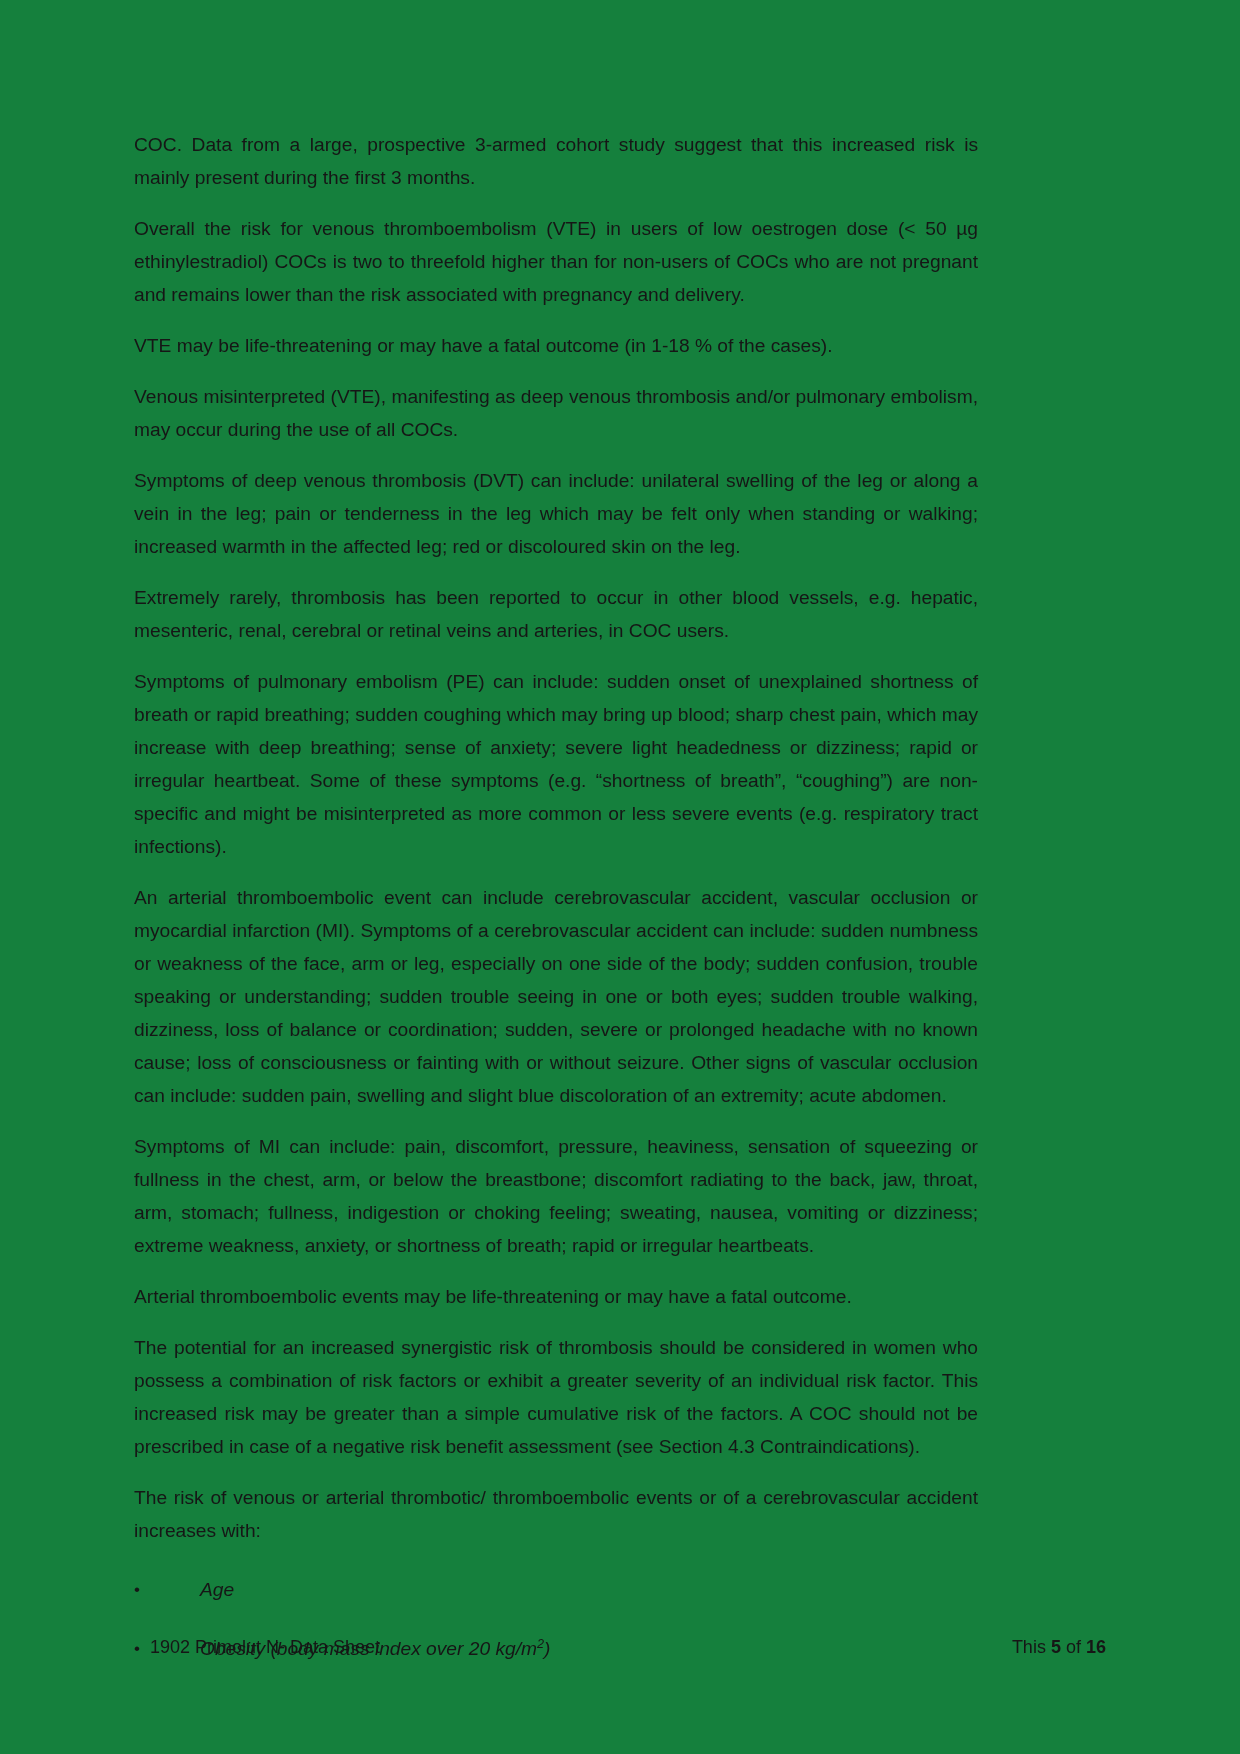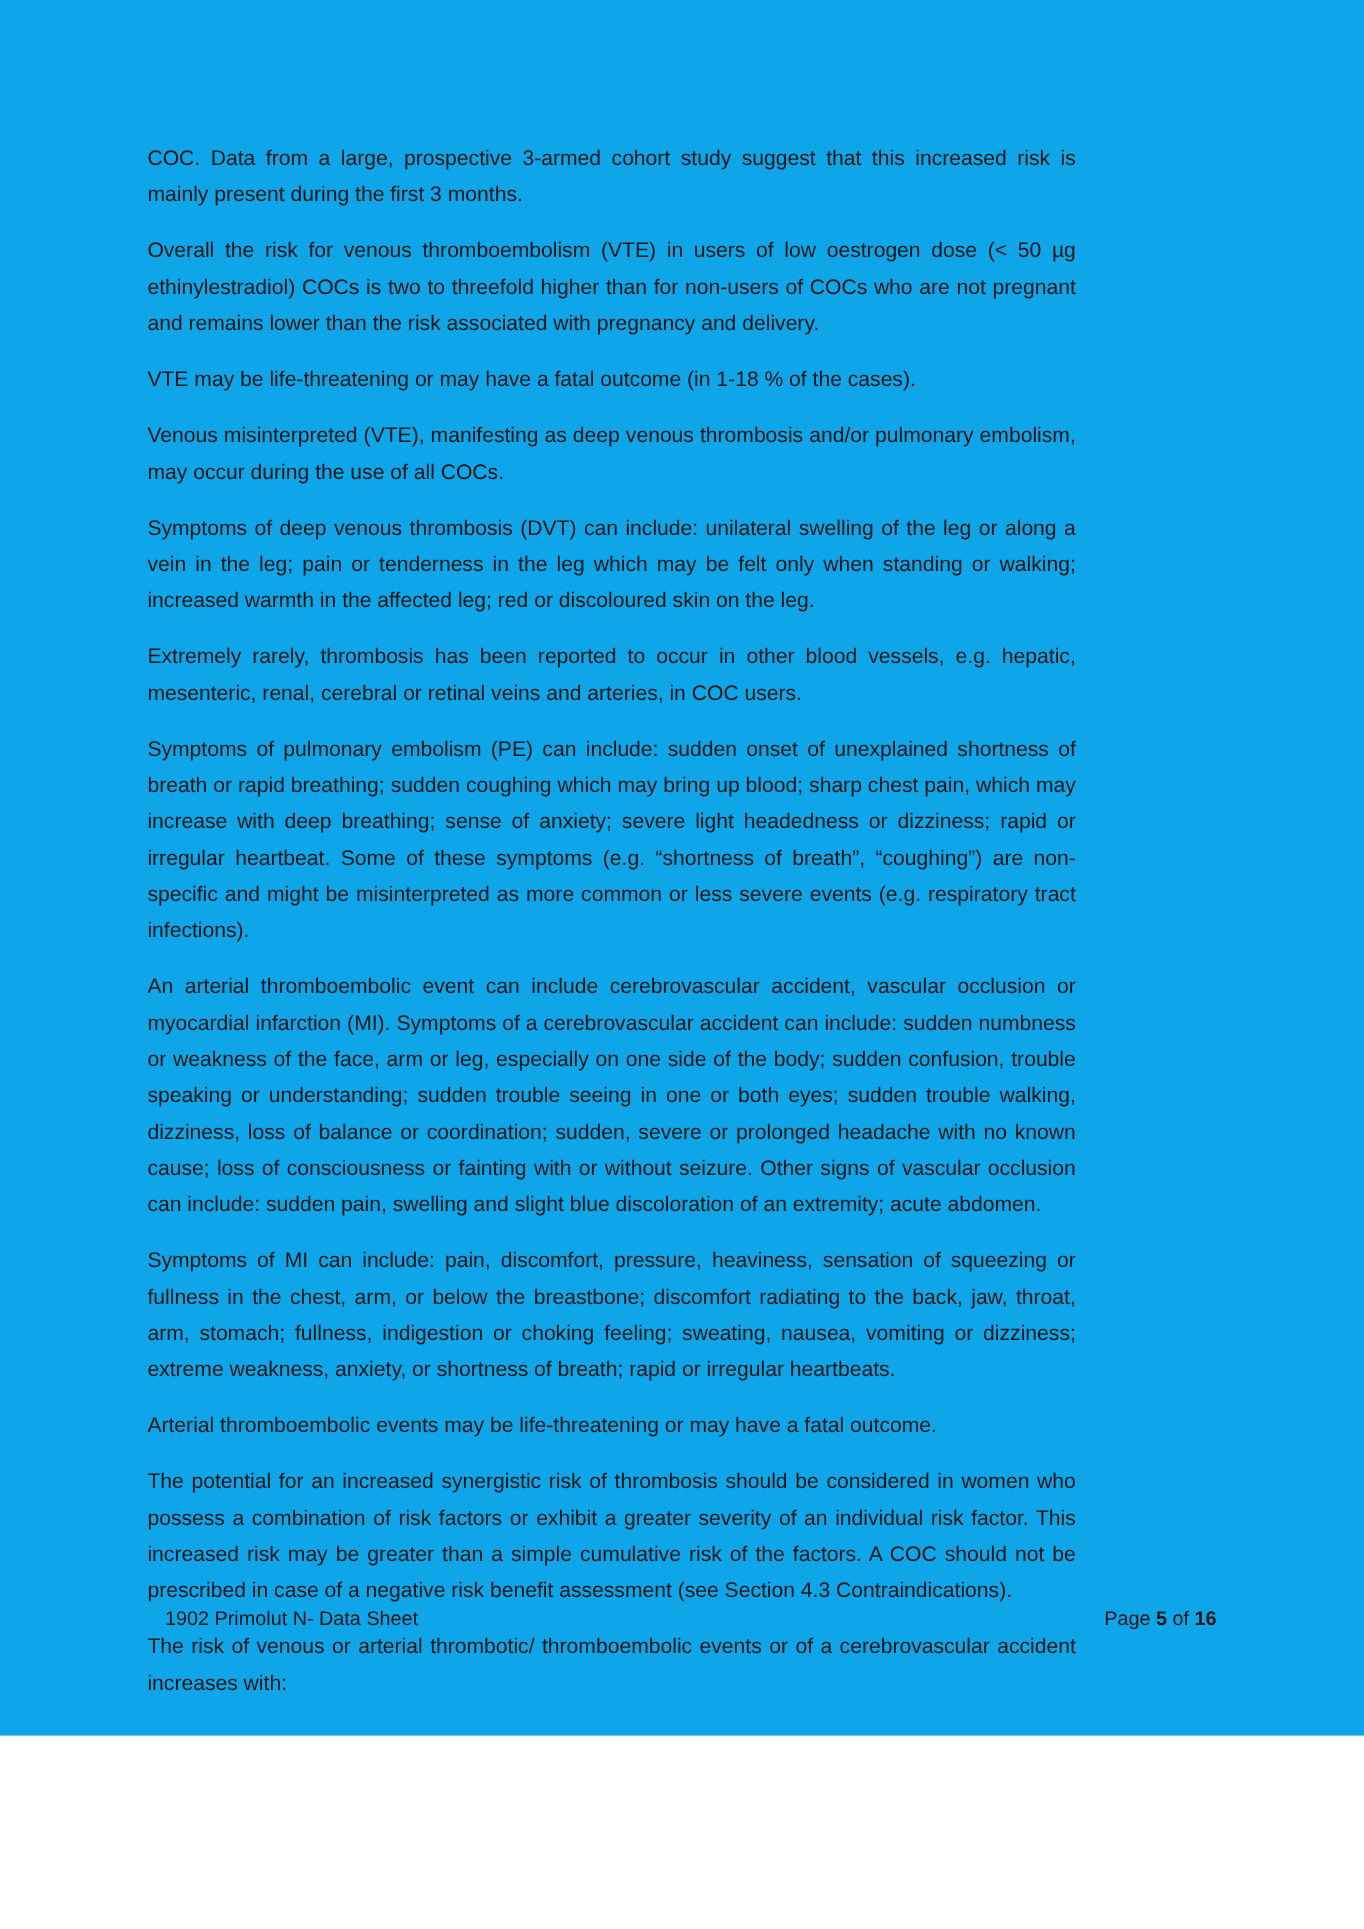--- a/index.html
+++ b/index.html
@@ -8,23 +8,23 @@
     padding: 0;
     background: #ffffff;
   }
   body {
     font-family: "Liberation Sans", sans-serif;
     color: #000000;
   }
   .page {
     position: relative;
     width: 1240px;
-    height: 1578px;
+    height: 1754px;
     margin: 0 auto;
-    background: #0ea5e9;
+    background: #15803d;
     box-sizing: border-box;
     overflow: hidden;
   }
   .content {
     position: absolute;
     left: 134px;
     top: 128px;
     width: 844px;
   }
   p.para {
@@ -118,16 +118,16 @@
       <li>
         <span class="bullet-mark">•</span>
         <span class="bullet-text"><span>Obesity (body mass index over 20 kg/m</span><sup>2</sup><span>)</span></span>
       </li>
     </ul>
 
   </div>
 
   <div class="footer">
     <span class="footer-left">1902 Primolut N- Data Sheet</span>
-    <span class="footer-right"><span>Page</span> <b>5</b> <span>of</span> <b>16</b></span>
+    <span class="footer-right"><span>This</span> <b>5</b> <span>of</span> <b>16</b></span>
   </div>
 
 </div>
 
 </body></html>

